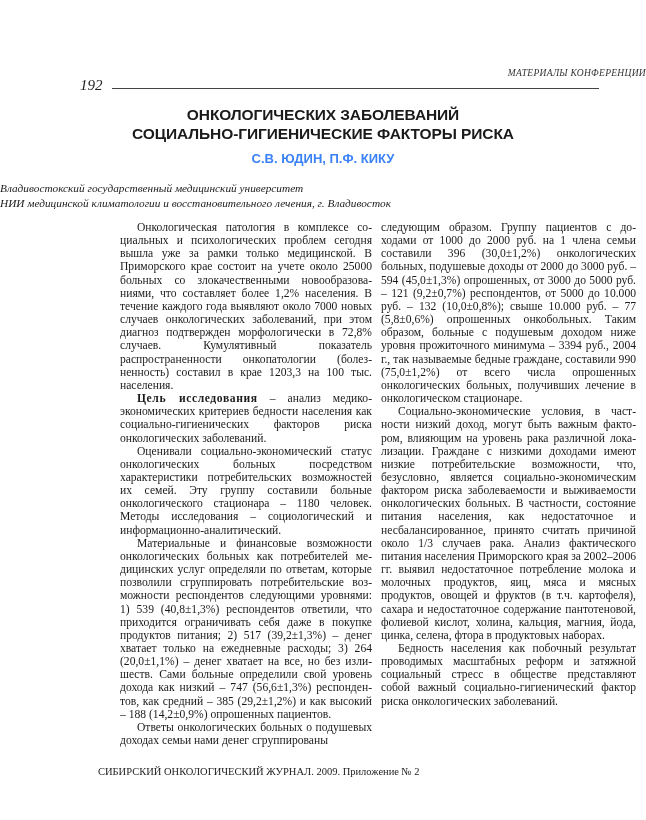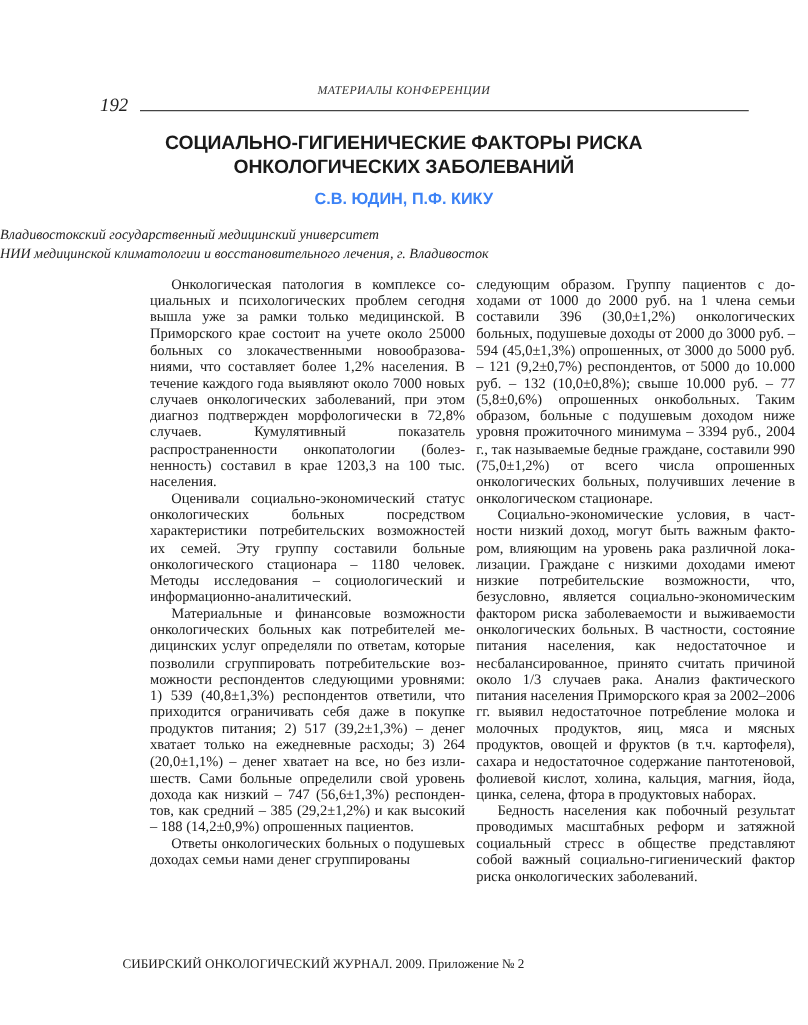--- a/index.html
+++ b/index.html
@@ -1,18 +1,18 @@
 <!DOCTYPE html>
 <html><head>
 <meta charset="utf-8">
 <style>
   html, body { margin: 0; padding: 0; background: #ffffff; }
   body { width: 646px; height: 820px; position: relative; overflow: hidden; color: #1a1a1a; }
   .running-head {
-    position: absolute; left: 0; width: 646px; top: 68px; text-align: center;
+    position: absolute; left: 0; width: 646px; top: 68px; text-align: right;
     font-family: "Liberation Serif", serif; font-style: italic; font-size: 9.5px; letter-spacing: 0.3px; color: #333;
   }
   .page-number {
     position: absolute; left: 80px; top: 77px;
     font-family: "Liberation Serif", serif; font-style: italic; font-size: 15px; color: #222;
   }
   .head-rule {
     position: absolute; left: 112px; top: 88px; width: 487px; height: 0; border-top: 1px solid #444;
   }
   .title {
@@ -44,33 +44,34 @@
   }
 </style>
 </head>
 <body>
 
 <div class="running-head">МАТЕРИАЛЫ КОНФЕРЕНЦИИ</div>
 <div class="page-number">192</div>
 <div class="head-rule"></div>
 
 <div class="title">
+  <div>ОНКОЛОГИЧЕСКИХ ЗАБОЛЕВАНИЙ</div>
   <div>СОЦИАЛЬНО-ГИГИЕНИЧЕСКИЕ ФАКТОРЫ РИСКА</div>
-  <div>ОНКОЛОГИЧЕСКИХ ЗАБОЛЕВАНИЙ</div>
 </div>
 
 <div class="authors">С.В. ЮДИН, П.Ф. КИКУ</div>
 
 <div class="affil">
   <div>Владивостокский государственный медицинский университет</div>
   <div>НИИ медицинской климатологии и восстановительного лечения, г. Владивосток</div>
 </div>
 
 <div class="col col-left">
   <p>Онкологическая патология в комплексе со­циальных и психологических проблем сегодня вышла уже за рамки только медицинской. В Приморского крае состоит на учете около 25000 больных со злокачественными новообразова­ниями, что составляет более 1,2% населения. В течение каждого года выявляют около 7000 новых случаев онкологических заболеваний, при этом диагноз подтвержден морфологиче­ски в 72,8% случаев. Кумулятивный показатель распространенности онкопатологии (болез­ненность) составил в крае 1203,3 на 100 тыс. населения.</p>
+  <p><b>Цель исследования</b><span> – анализ медико-экономических критериев бедности населения как социально-гигиенических факторов риска онкологических заболеваний.</span></p>
   <p>Оценивали социально-экономический статус онкологических больных посредством характеристики потребительских возможно­стей их семей. Эту группу составили больные онкологического стационара – 1180 человек. Методы исследования – социологический и информационно-аналитический.</p>
   <p>Материальные и финансовые возможности онкологических больных как потребителей ме­дицинских услуг определяли по ответам, которые позволили сгруппировать потребительские воз­можности респондентов следующими уровнями: 1) 539 (40,8±1,3%) респондентов ответили, что приходится ограничивать себя даже в покупке продуктов питания; 2) 517 (39,2±1,3%) – денег хватает только на ежедневные расходы; 3) 264 (20,0±1,1%) – денег хватает на все, но без изли­шеств. Сами больные определили свой уровень дохода как низкий – 747 (56,6±1,3%) респонден­тов, как средний – 385 (29,2±1,2%) и как высокий – 188 (14,2±0,9%) опрошенных пациентов.</p>
   <p>Ответы онкологических больных о подуше­вых доходах семьи нами денег сгруппированы</p>
 </div>
 
 <div class="col col-right">
   <p class="noindent">следующим образом. Группу пациентов с до­ходами от 1000 до 2000 руб. на 1 члена семьи составили 396 (30,0±1,2%) онкологических больных, подушевые доходы от 2000 до 3000 руб. – 594 (45,0±1,3%) опрошенных, от 3000 до 5000 руб. – 121 (9,2±0,7%) респондентов, от 5000 до 10.000 руб. – 132 (10,0±0,8%); свыше 10.000 руб. – 77 (5,8±0,6%) опрошенных онкобольных. Таким образом, больные с подушевым доходом ниже уровня прожиточного минимума – 3394 руб., 2004 г., так называемые бедные граждане, составили 990 (75,0±1,2%) от всего числа опро­шенных онкологических больных, получивших лечение в онкологическом стационаре.</p>
   <p>Социально-экономические условия, в част­ности низкий доход, могут быть важным факто­ром, влияющим на уровень рака различной лока­лизации. Граждане с низкими доходами имеют низкие потребительские возможности, что, безусловно, является социально-экономическим фактором риска заболеваемости и выживае­мости онкологических больных. В частности, состояние питания населения, как недостаточ­ное и несбалансированное, принято считать причиной около 1/3 случаев рака. Анализ фактического питания населения Приморского края за 2002–2006 гг. выявил недостаточное по­требление молока и молочных продуктов, яиц, мяса и мясных продуктов, овощей и фруктов (в т.ч. картофеля), сахара и недостаточное содер­жание пантотеновой, фолиевой кислот, холина, кальция, магния, йода, цинка, селена, фтора в продуктовых наборах.</p>
   <p>Бедность населения как побочный результат проводимых масштабных реформ и затяжной социальный стресс в обществе представляют собой важный социально-гигиенический фактор риска онкологических заболеваний.</p>
 </div>

